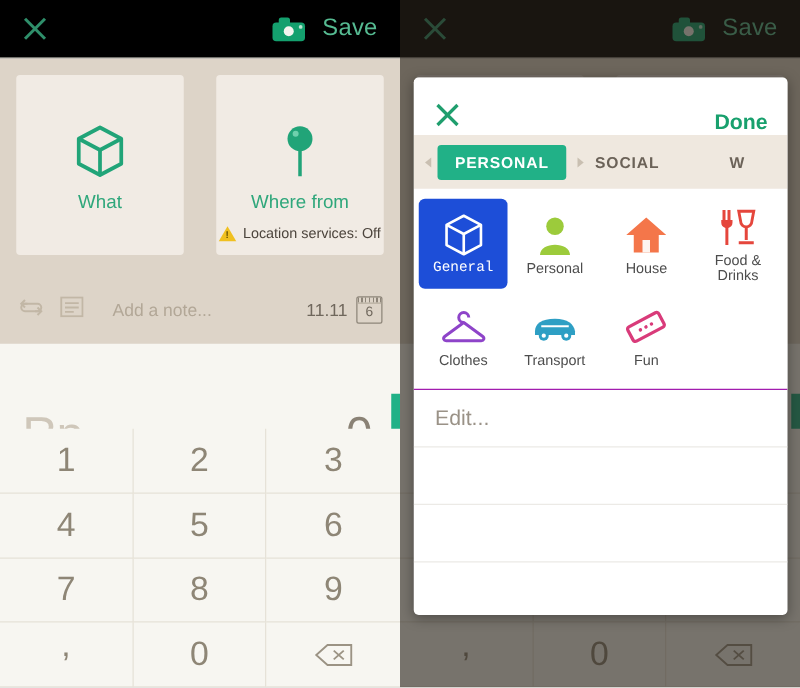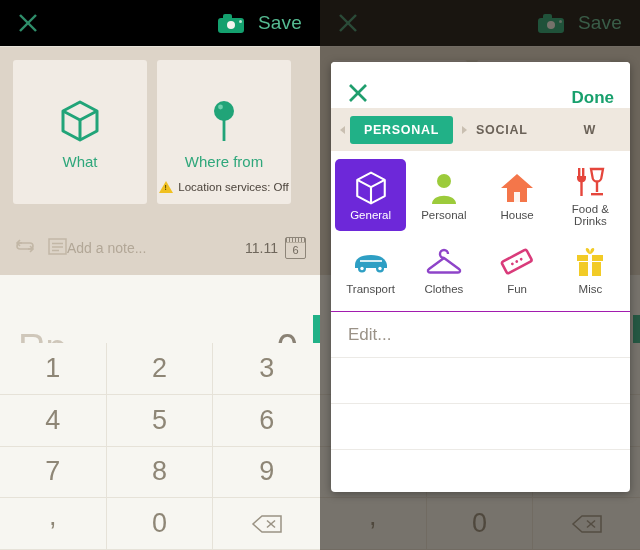--- a/index.html
+++ b/index.html
@@ -49,21 +49,21 @@
   .save-lbl {
     font-size: 19px; color: #56bb92; margin-left: 14px; margin-right: 18px;
     letter-spacing: .2px;
   }
 
   
   .detail {
     position: absolute; top: 47px; left: 0; width: 320px; height: 228px;
     background: #ddd4c8;
   }
-  .cards { display: flex; gap: 10px; padding: 13px 13px 17px 13px; }
+  .cards { display: flex; gap: 10px; padding: 13px 13px 17px 13px; justify-content: space-between; }
   .card {
     width: 134px; height: 144px; background: #f1ebe4; border-radius: 3px;
     position: relative;
   }
   .card .ico {
     position: absolute; left: 0; right: 0; top: 39px;
     display: flex; justify-content: center;
   }
   .card .lbl {
     position: absolute; left: 0; right: 0; top: 93px; text-align: center;
@@ -78,21 +78,21 @@
     border-left: 7px solid transparent; border-right: 7px solid transparent;
     border-bottom: 12px solid #f0c020; }
   .tri::after {
     content: "!"; position: absolute; left: -2px; top: 2px;
     font-size: 8px; font-weight: bold; color: #6a5400; line-height: 10px;
   }
   .noterow {
     position: absolute; bottom: 12px; left: 0; width: 320px; height: 30px;
     display: flex; align-items: center; padding: 0 14px;
   }
-  .noterow .note-ph { font-size: 14px; color: #b2a797; margin-left: 0; }
+  .noterow .note-ph { font-size: 14px; color: #b2a797; margin-left: 23px; }
   .noterow .rightside {
     margin-left: auto; display: flex; align-items: center; gap: 7px;
   }
   .noterow .time { font-size: 14px; color: #6f675c; }
   .cal {
     width: 21px; height: 22px; border: 1.4px solid #8d8579; border-radius: 2px;
     position: relative; display: flex; align-items: flex-end;
     justify-content: center; padding-bottom: 2px;
   }
   .cal .top {
@@ -174,21 +174,21 @@
   }
   .cat {
     height: 72px; border-radius: 5px;
     display: flex; flex-direction: column; align-items: center; justify-content: center;
   }
   .cat .cico { height: 36px; display: flex; align-items: center; justify-content: center; }
   .cat .cname {
     font-size: 11.5px; color: #4d4d4d; text-align: center; line-height: 12px;
     margin-top: 3px;
   }
-  .cat.sel { background: #6d28d9; }
+  .cat.sel { background: #1d4ed8; font-family: Liberation Mono, monospace; }
   .cat.sel .cname { color: #ffffff; }
   .editrow {
     height: 46px; display: flex; align-items: center; padding-left: 17px;
     font-size: 17px; color: #9a9287; border-top: 1px solid #a21caf;
   }
   .blankrow { height: 46px; border-top: 1px solid #eceae6; }
 </style>
 </head>
 <body>
 
@@ -439,68 +439,56 @@
               <rect x="21.8" y="16" width="2.4" height="10" fill="#e5463c"></rect>
               <rect x="17" y="27" width="12" height="2.4" fill="#e5463c"></rect>
             </svg>
           </span>
           <span class="cname">Food
 &amp; Drinks</span>
         </div>
 
         <div class="cat">
           <span class="cico">
+            <svg width="38" height="28" viewBox="0 0 38 28">
+              <path d="M19 10 a4 4 0 1 1 4 -4" fill="none" stroke="#8e44c9" stroke-width="2.4"></path>
+              <path d="M19 10 L4 21 C2 22.5 3 24.5 5 24.5 L33 24.5 C35 24.5 36 22.5 34 21 Z" fill="none" stroke="#8e44c9" stroke-width="2.4" stroke-linejoin="round"></path>
+            </svg>
+          </span>
+          <span class="cname">Clothes</span>
+        </div>
+
+        <div class="cat">
+          <span class="cico">
             <svg width="38" height="24" viewBox="0 0 38 24">
               <path d="M3 15 C3 9 8 5 19 5 C29 5 34 9 35 15 L35 18 L3 18 Z" fill="#2e9fc4"></path>
               <circle cx="10" cy="18.5" r="4" fill="#2e9fc4"></circle>
               <circle cx="28" cy="18.5" r="4" fill="#2e9fc4"></circle>
               <circle cx="10" cy="18.5" r="1.7" fill="#ffffff"></circle>
               <circle cx="28" cy="18.5" r="1.7" fill="#ffffff"></circle>
               <path d="M8 11 h22" stroke="#ffffff" stroke-width="1.6"></path>
             </svg>
           </span>
           <span class="cname">Transport</span>
         </div>
 
         <div class="cat">
           <span class="cico">
-            <svg width="38" height="28" viewBox="0 0 38 28">
-              <path d="M19 10 a4 4 0 1 1 4 -4" fill="none" stroke="#8e44c9" stroke-width="2.4"></path>
-              <path d="M19 10 L4 21 C2 22.5 3 24.5 5 24.5 L33 24.5 C35 24.5 36 22.5 34 21 Z" fill="none" stroke="#8e44c9" stroke-width="2.4" stroke-linejoin="round"></path>
-            </svg>
-          </span>
-          <span class="cname">Clothes</span>
-        </div>
-
-        <div class="cat">
-          <span class="cico">
             <svg width="36" height="30" viewBox="0 0 36 30">
               <g transform="rotate(-28 18 15)">
                 <rect x="4" y="8" width="28" height="13" rx="2" fill="none" stroke="#d93b7a" stroke-width="2.6"></rect>
                 <circle cx="13" cy="14.5" r="1.4" fill="#d93b7a"></circle>
                 <circle cx="18" cy="14.5" r="1.4" fill="#d93b7a"></circle>
                 <circle cx="23" cy="14.5" r="1.4" fill="#d93b7a"></circle>
               </g>
             </svg>
           </span>
           <span class="cname">Fun</span>
         </div>
 
-        <div class="cat">
-          <span class="cico">
-            <svg width="32" height="32" viewBox="0 0 32 32">
-              <path d="M16 8 C13 8 10 2 13 2 C15.5 2 16 6 16 8 Z" fill="#f2cb26"></path>
-              <path d="M16 8 C19 8 22 2 19 2 C16.5 2 16 6 16 8 Z" fill="#f2cb26"></path>
-              <rect x="3" y="9" width="26" height="6" fill="#f2cb26"></rect>
-              <rect x="5" y="16" width="22" height="14" fill="#f2cb26"></rect>
-              <rect x="14" y="9" width="4" height="21" fill="#ffffff"></rect>
-            </svg>
-          </span>
-          <span class="cname">Misc</span>
-        </div>
 
       </div>
 
       <div class="editrow">Edit...</div>
       <div class="blankrow"></div>
       <div class="blankrow"></div>
       <div class="blankrow"></div>
     </div>
   </div>
 </div>

